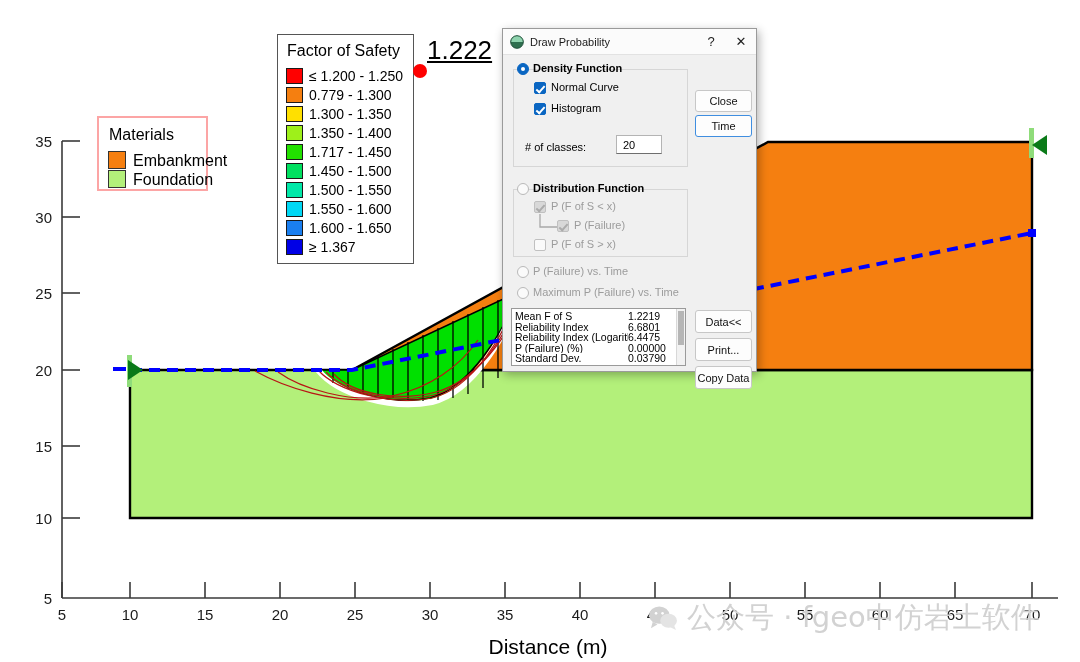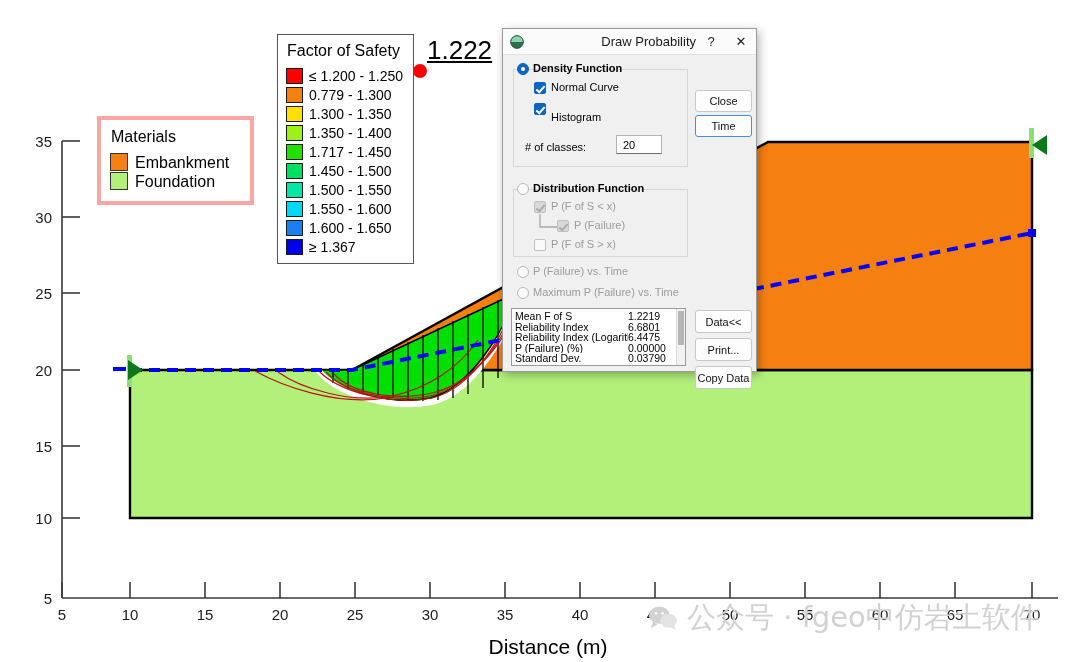--- a/index.html
+++ b/index.html
@@ -20,23 +20,23 @@
     font-size:21px;fill:#000;
   }
   .tick-text{
     font-family:"Liberation Sans", sans-serif;
     font-size:15px;fill:#1b1b1b;
   }
 
   
   #materials-legend{
     position:absolute;left:97px;top:116px;
-    width:157px;
-    background:#fff;border:4px solid #fca5a5;
-    padding:7px 9px 10px 9px;
+    width:111px;
+    background:#fff;border:2px solid #fca5a5;
+    padding:7px 9px 0 9px;
     box-sizing:border-box;
   }
   #materials-legend .legend-title{
     font-size:16px;color:#000;margin:1px 0 7px 1px;
     font-family:"Liberation Sans", sans-serif;
   }
   .mat-row{display:flex;align-items:center;margin:1px 0;}
   .mat-sw{width:16px;height:16px;border:1px solid #333;margin-right:7px;flex:none;}
   .mat-label{font-size:16px;color:#000;line-height:17px;white-space:nowrap;}
 
@@ -91,21 +91,21 @@
     box-shadow:2px 3px 9px rgba(0,0,0,.30);
     box-sizing:border-box;
     font-size:11px;color:#000;
   }
   #dialog-titlebar{
     height:25px;background:#fbfbfb;
     display:flex;align-items:center;
     border-bottom:1px solid #e2e2e2;
   }
   #dialog-titlebar .tb-icon{margin:0 6px 0 7px;width:14px;height:14px;flex:none;}
-  #dialog-title{font-size:13px;color:#1a1a1a;flex:1;text-align:right;}
+  #dialog-title{font-size:11px;color:#1a1a1a;flex:1;}
   .tb-btn{
     width:30px;height:24px;display:flex;align-items:center;justify-content:center;
     font-size:13px;color:#222;
   }
   #dialog-body{position:relative;height:318px;}
 
   .group-box{
     position:absolute;border:1px solid #d6d6d6;background:transparent;
   }
   .radio{
@@ -373,21 +373,21 @@
     <div id="dialog-body">
 
       <div class="group-box" style="left:10px;top:14px;width:173px;height:96px;"></div>
       <div class="radio checked" style="left:14px;top:8px;"></div>
       <div class="grp-label" style="left:30px;top:7px;">Density Function</div>
 
       <div class="cbox checked" style="left:31px;top:27px;"></div>
       <div class="cb-label" style="left:48px;top:26px;">Normal Curve</div>
 
       <div class="cbox checked" style="left:31px;top:48px;"></div>
-      <div class="cb-label" style="left:48px;top:47px;margin-top:9px;">Histogram</div>
+      <div class="cb-label" style="left:48px;top:47px;">Histogram</div>
 
       <div id="classes-label"># of classes:</div>
       <div id="classes-input">20</div>
 
       <div class="group-box" style="left:10px;top:134px;width:173px;height:66px;"></div>
       <div class="radio dim" style="left:14px;top:128px;"></div>
       <div class="grp-label" style="left:30px;top:127px;">Distribution Function</div>
 
       <div class="cbox dim" style="left:31px;top:146px;"></div>
       <div class="cb-label dim" style="left:48px;top:145px;">P (F of S &lt; x)</div>

